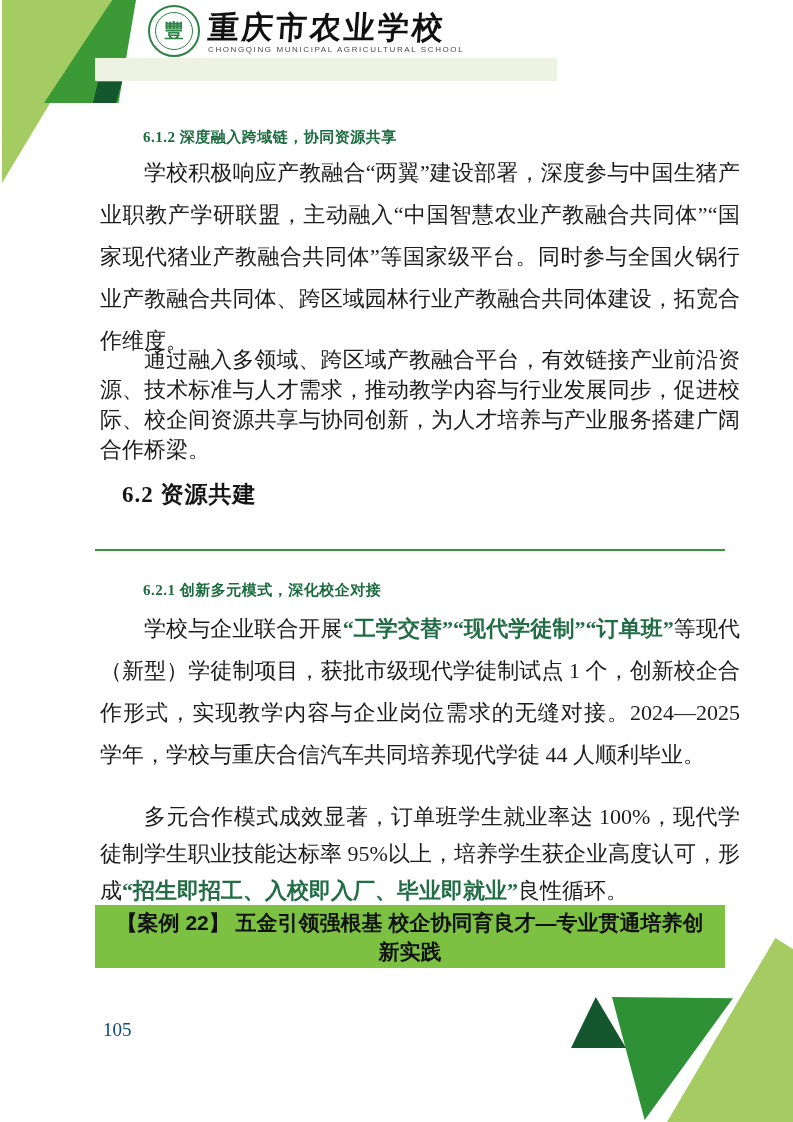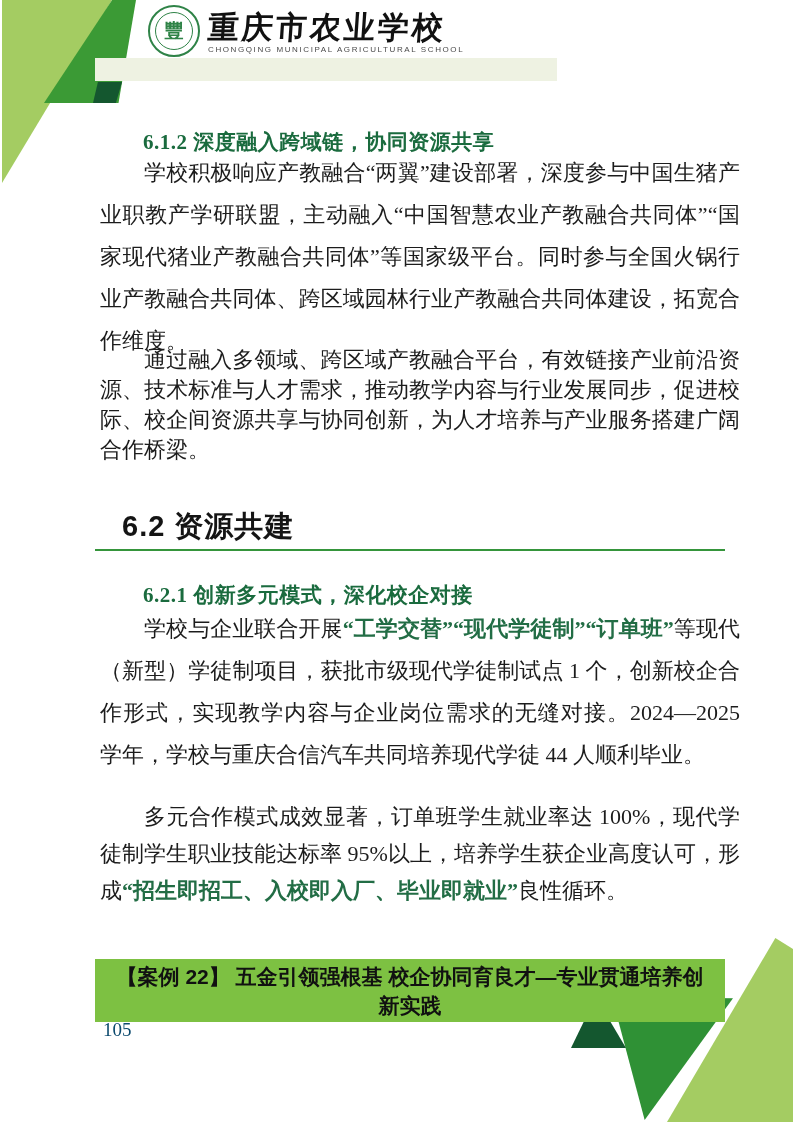--- a/index.html
+++ b/index.html
@@ -81,49 +81,49 @@
   .logo-en {
     font-family: "Liberation Sans", "DejaVu Sans", sans-serif;
     font-size: 8px; letter-spacing: 1.6px; color: #4a4a4a;
     margin-top: 0;
   }
 
   
   .h-green {
     position: absolute; left: 143px;
     font-family: "Liberation Serif", "DejaVu Serif", serif;
-    font-weight: bold; font-size: 21px; color: #1a6b3e;
+    font-weight: bold; font-size: 15px; color: #1a6b3e;
     letter-spacing: 0.5px;
   }
   .h-612 { top: 128px; }
   .h-621 { top: 581px; }
   .h2-62 {
-    position: absolute; left: 122px; top: 507px;
-    font-family: Liberation Sans, sans-serif;
-    font-weight: 600; font-size: 29px; color: #141414;
+    position: absolute; left: 122px; top: 479px;
+    font-family: Liberation Serif, serif;
+    font-weight: 600; font-size: 23px; color: #141414;
     letter-spacing: 1px;
   }
   .rule-62 {
     position: absolute; left: 95px; top: 549px; width: 630px; height: 0;
     border-top: 2px solid #35953b;
   }
   .para {
     position: absolute; left: 100px; width: 640px;
     font-size: 22px; line-height: 42px;
     text-align: justify; text-justify: inter-ideograph;
     text-indent: 2em; color: #1c1c1c;
   }
   .para-1 { top: 152px; }
   .para-2 { top: 345px; line-height: 30px; }
   .para-3 { top: 608px; }
   .para-4 { top: 798px; line-height: 37px; }
   .run-green-bold { color: #226d45; font-weight: bold; }
 
   .case-box {
-    position: absolute; left: 95px; top: 959px; width: 630px; height: 63px;
+    position: absolute; left: 95px; top: 905px; width: 630px; height: 63px;
     background: #7dc142;
     display: flex; align-items: center; justify-content: center;
     text-align: center;
     font-family: "Liberation Sans", "DejaVu Sans", sans-serif;
     font-weight: bold; font-size: 21px; line-height: 29px; color: #111111;
     padding: 2px 14px;
   }
 
   
   .page-number {

